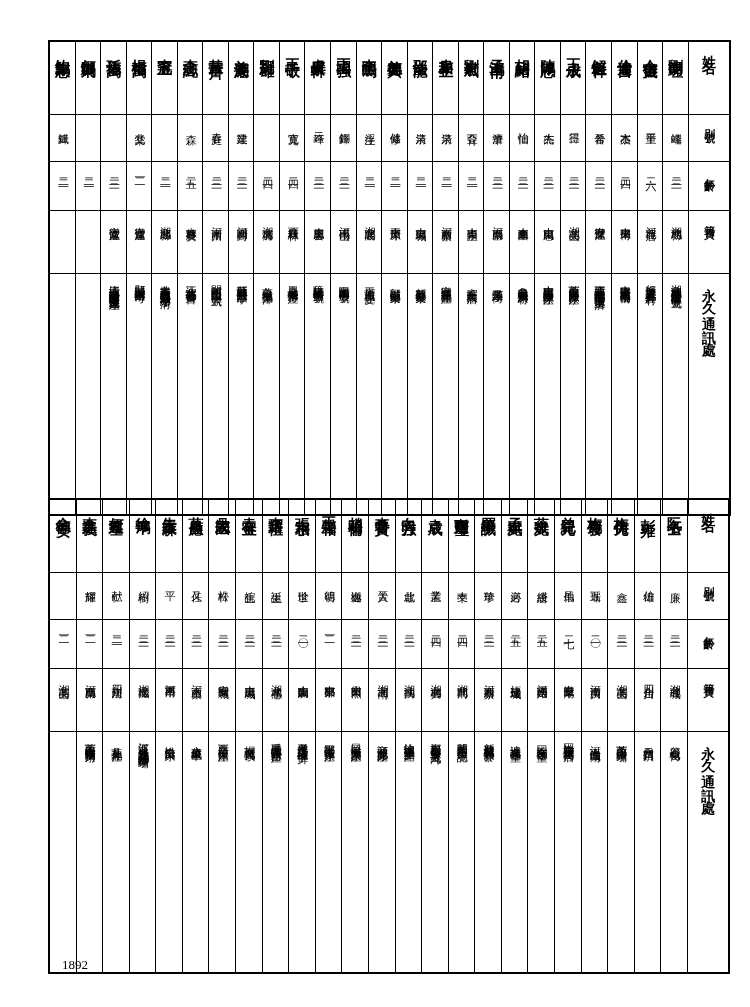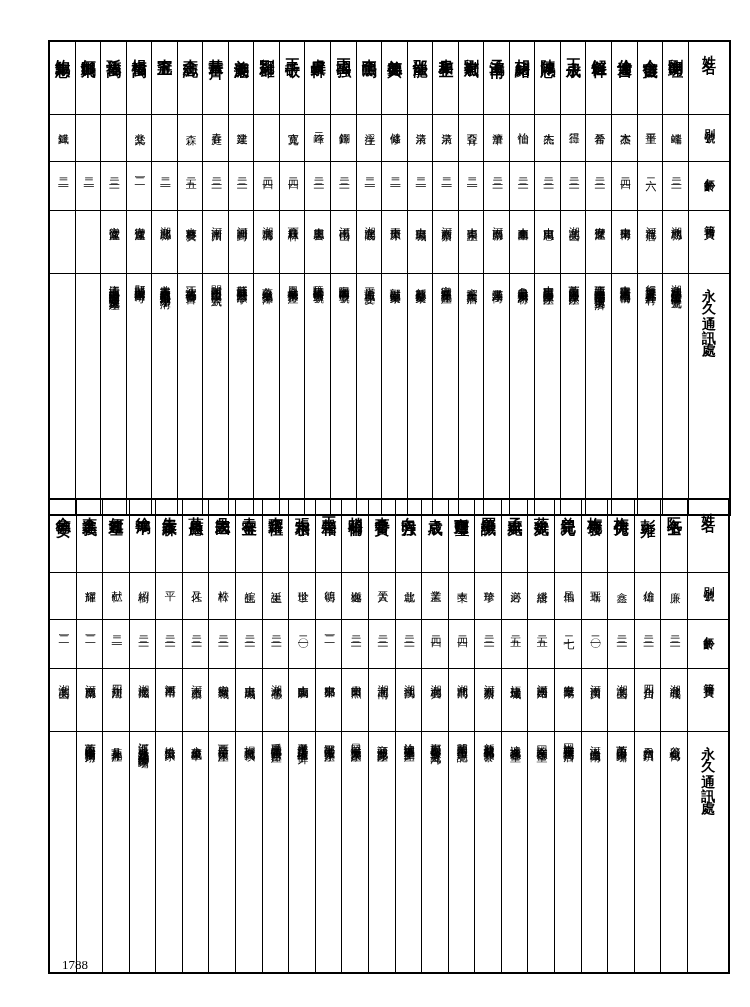--- a/index.html
+++ b/index.html
@@ -471,15 +471,15 @@
             <div><span class="vert-wrap">合川云門鎮</span></div>
           </td>
           <td>
             <div><span class="vert-wrap">谷城石化街</span></div>
           </td>
           <td class="hdrcell addr-h"><span class="vert">永久通訊處</span></td>
         </tr>
       </tbody>
   </table>
 
-  <div class="page-number">1788</div>
+  <div class="page-number">1892</div>
 
 </div>
 
 </body></html>

